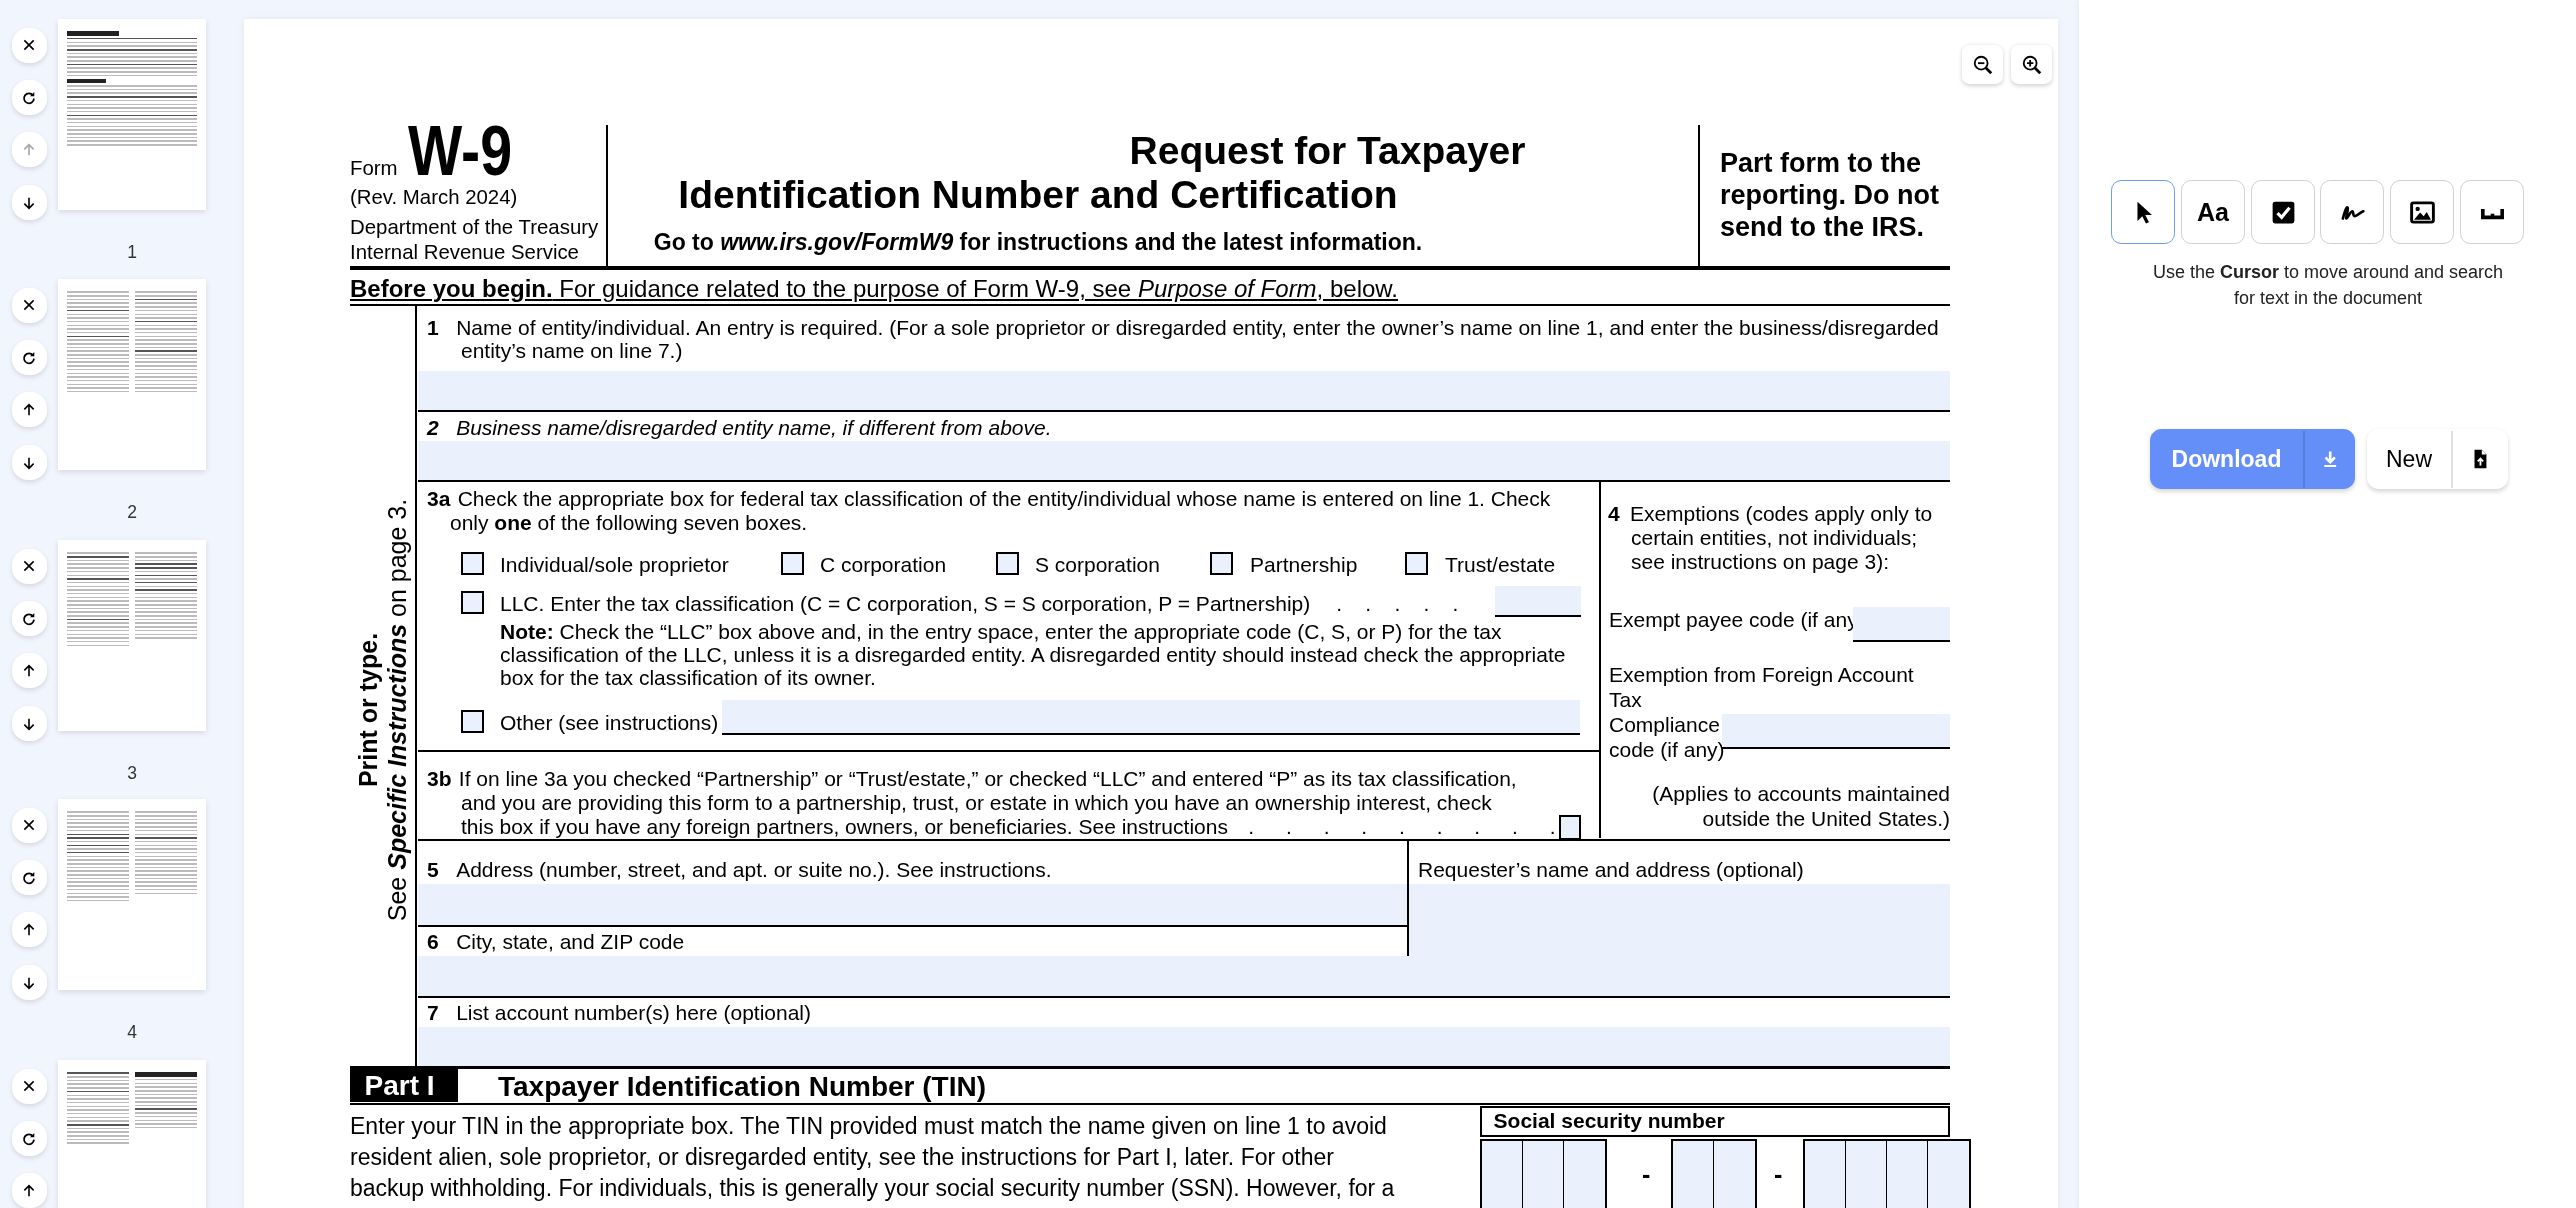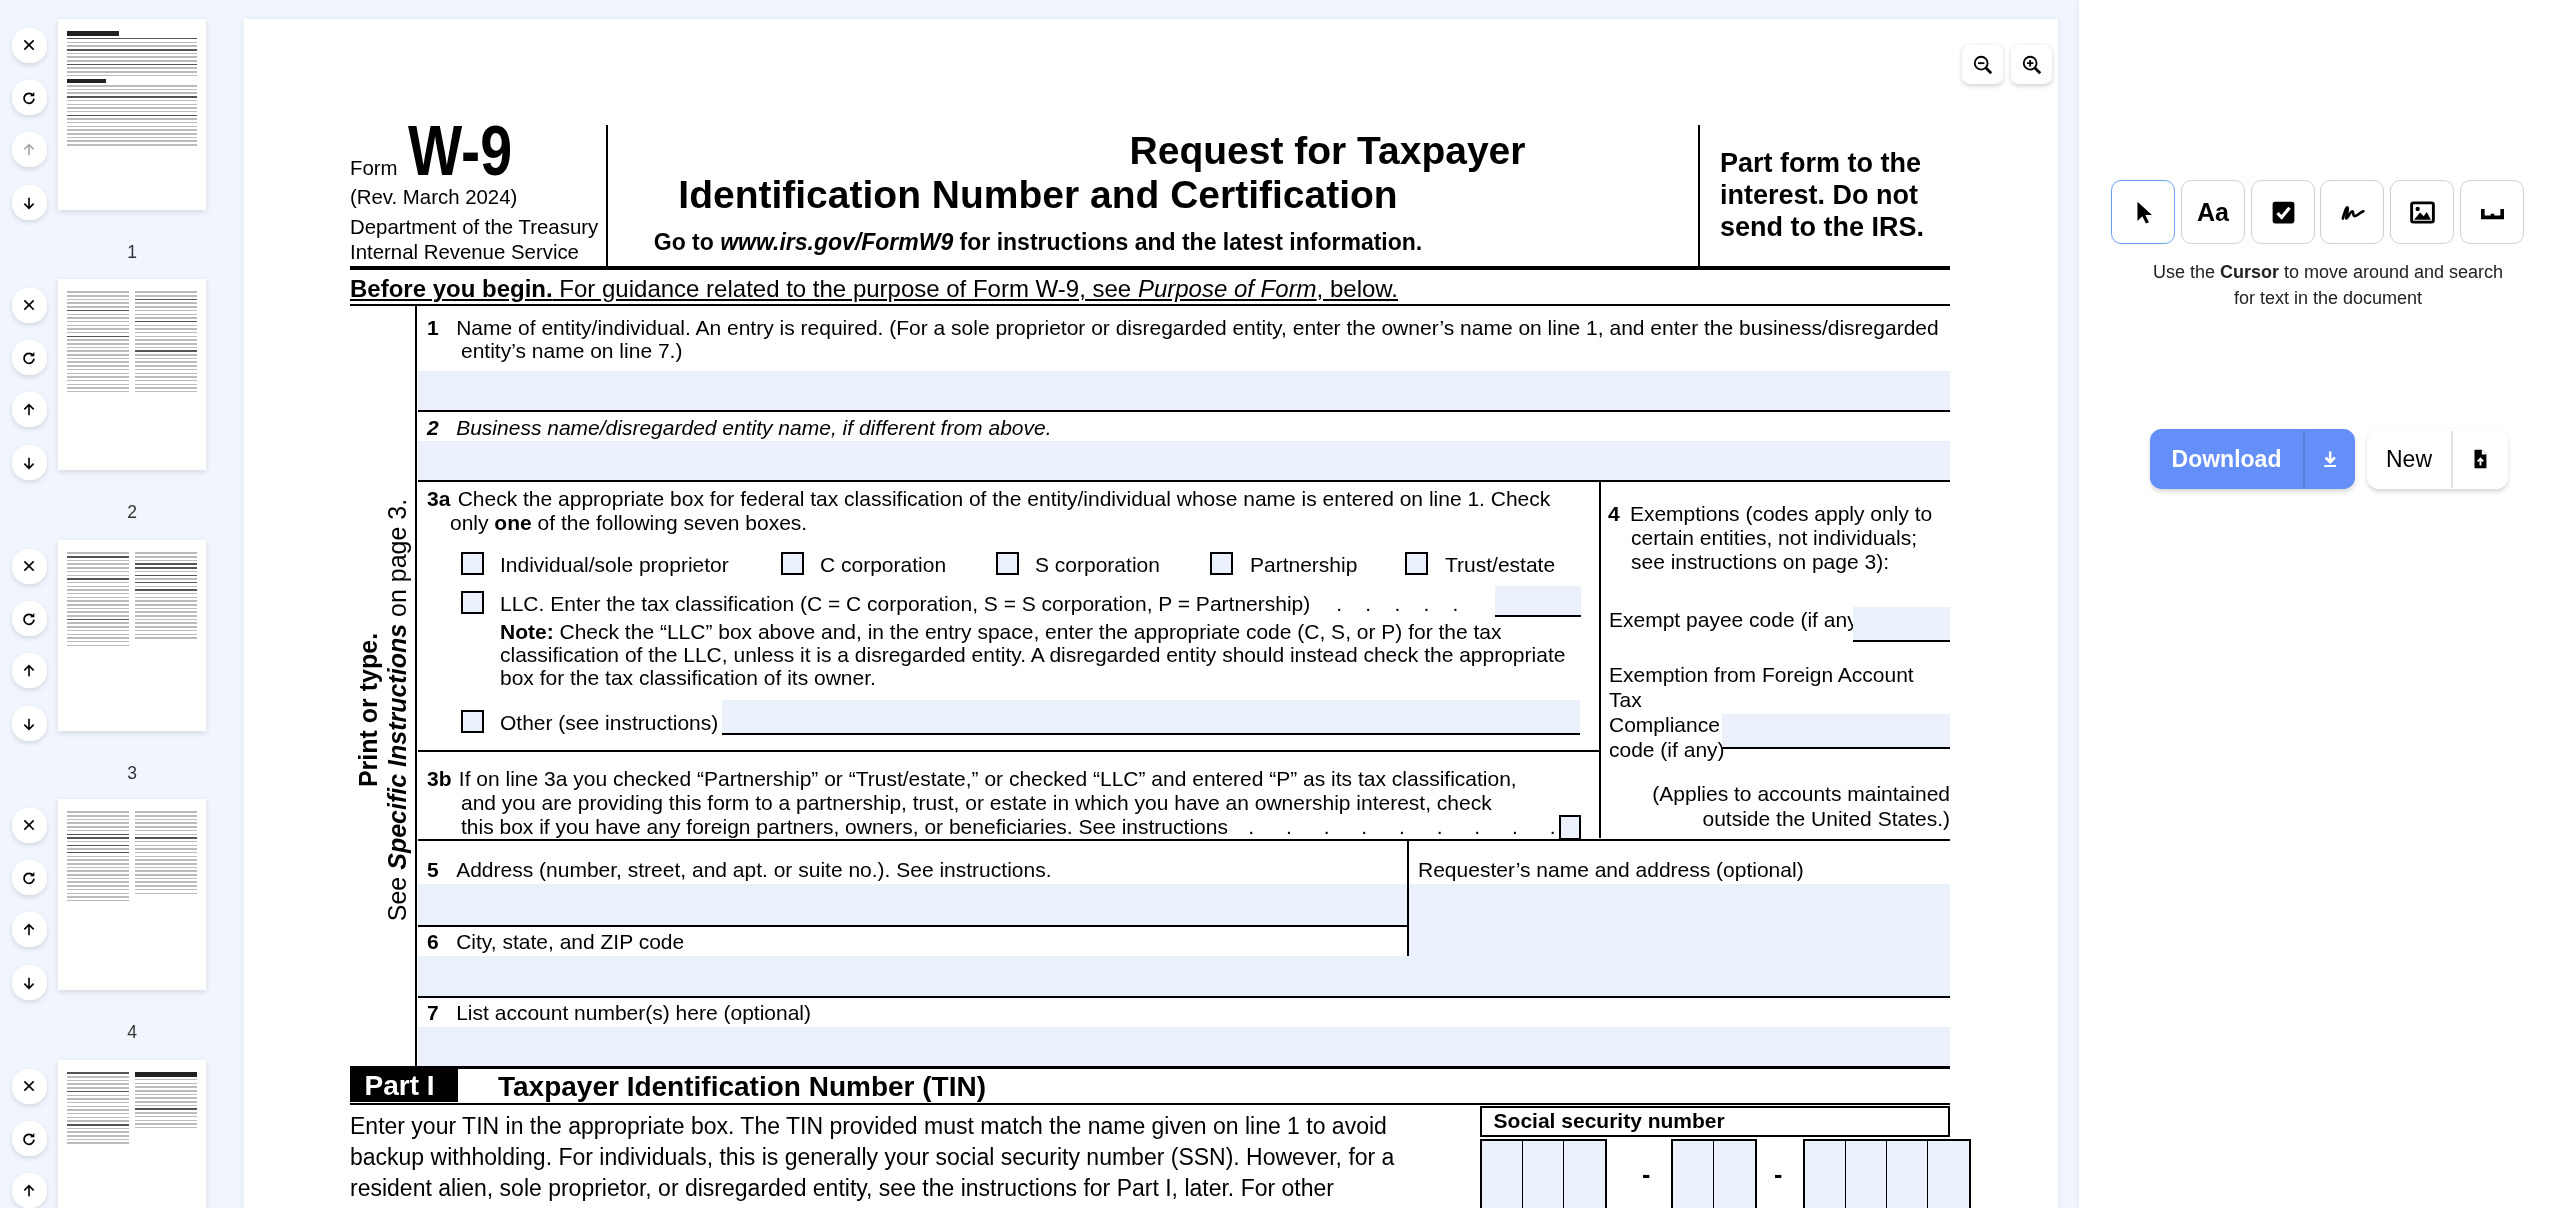--- a/index.html
+++ b/index.html
@@ -454,21 +454,21 @@
         <div class="txt" style="left:0;top:221px;font-size:20.4px;">Internal Revenue Service</div>
         <div class="vline" style="left:256px;top:106px;width:2.2px;height:143px;"></div>
 
         <div class="txt" style="left:258px;top:109px;width:1439px;text-align:center;font-size:39px;line-height:45px;font-weight:bold;">Request for Taxpayer</div>
         <div class="abs" style="left:258px;top:153px;width:860px;text-align:center;font-size:39px;line-height:45px;font-weight:bold;">Identification Number and Certification</div>
         <div class="abs" style="left:258px;top:209px;width:860px;text-align:center;font-size:23px;line-height:28px;font-weight:bold;white-space:nowrap;"><span>Go to </span><i>www.irs.gov/FormW9</i><span> for instructions and the latest information.</span></div>
 
         <div class="vline" style="left:1348px;top:106px;width:2.2px;height:143px;"></div>
         <div class="abs" style="left:1370px;top:128px;font-size:27px;line-height:32px;font-weight:bold;">
           <div>Part form to the</div>
-            <div>interest. Do not</div>
+            <div>reporting. Do not</div>
             <div>send to the IRS.</div>
         </div>
         <div class="hline" style="left:0;top:247px;width:1600px;height:3.6px;"></div>
 
         <div class="txt" style="left:0;top:255px;font-size:24px;line-height:29px;text-decoration:underline;"><b>Before you begin.</b><span> For guidance related to the purpose of Form W-9, see </span><i>Purpose of Form</i><span>, below.</span></div>
         <div class="hline" style="left:0;top:285px;width:1600px;height:2.2px;"></div>
 
         <div class="abs" style="left:0;top:287px;width:67px;height:760px;">
           <div style="position:absolute;left:33px;top:404px;transform:translate(-50%,-50%) rotate(-90deg);width:436px;text-align:center;font-size:25px;line-height:29px;">
             <div style="font-weight:bold;">Print or type.</div>
@@ -559,22 +559,22 @@
         <div class="txt" style="left:77px;top:982px;"><span class="num">7</span><span style="margin-left:17.5px;">List account number(s) here (optional)</span></div>
         <div class="fill" style="left:68px;top:1008px;width:1532px;height:39px;"></div>
         <div class="hline" style="left:0;top:1047px;width:1600px;height:2.9px;"></div>
 
         <div class="abs" style="left:0;top:1050px;width:108px;height:33px;background:#000;color:#fff;font-size:28px;line-height:33px;font-weight:bold;padding-left:14.5px;">Part I</div>
         <div class="txt" style="left:148px;top:1052px;font-size:28px;line-height:32px;font-weight:bold;">Taxpayer Identification Number (TIN)</div>
         <div class="hline" style="left:0;top:1084px;width:1600px;height:2.2px;"></div>
 
         <div class="abs" style="left:0;top:1092px;font-size:23px;line-height:31px;white-space:nowrap;">
           <div>Enter your TIN in the appropriate box. The TIN provided must match the name given on line 1 to avoid</div>
+          <div>resident alien, sole proprietor, or disregarded entity, see the instructions for Part I, later. For other</div>
           <div>backup withholding. For individuals, this is generally your social security number (SSN). However, for a</div>
-          <div>resident alien, sole proprietor, or disregarded entity, see the instructions for Part I, later. For other</div>
           <div><span>entities, it is your employer identification number (EIN). If you do not have a number, see </span><i>How to get a</i></div>
         </div>
 
         <div class="abs" style="left:1130px;top:1087px;width:470px;height:31px;border:2.2px solid #000;font-size:21px;line-height:26px;font-weight:bold;padding-left:11.6px;">Social security number</div>
         <div class="abs" style="left:1130px;top:1120px;height:73px;display:flex;border:2.2px solid #000;">
           <div style="width:41px;background:#eaf1fd;border-right:1.5px solid #000;"></div>
           <div style="width:41px;background:#eaf1fd;border-right:1.5px solid #000;"></div>
           <div style="width:41px;background:#eaf1fd;"></div>
         </div>
         <div class="txt" style="left:1292px;top:1143px;font-weight:bold;font-size:25px;">-</div>

